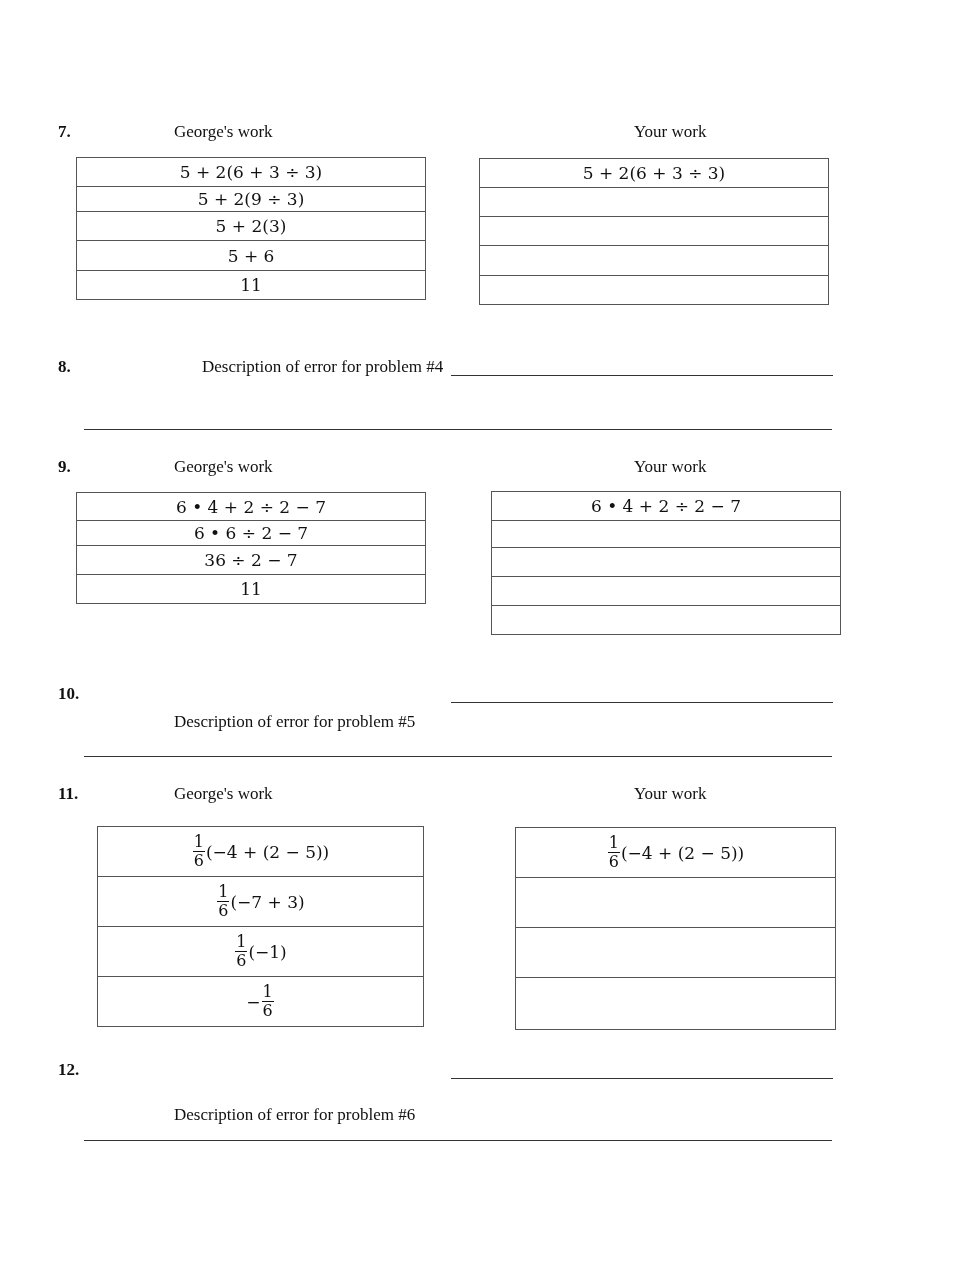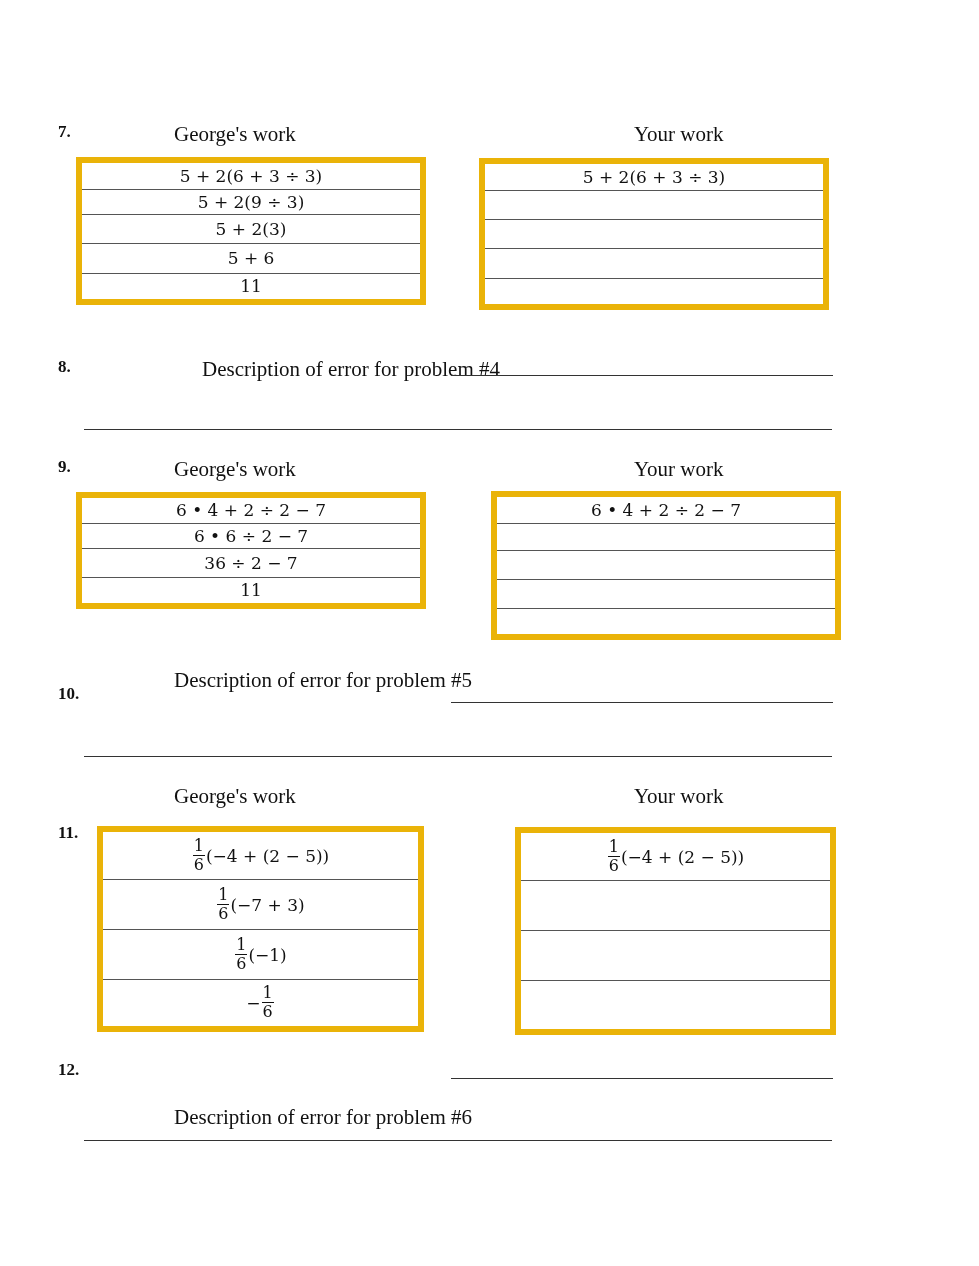--- a/index.html
+++ b/index.html
@@ -1,21 +1,21 @@
 <!DOCTYPE html>
 <html><head>
 <meta charset="utf-8">
 <style>
   html, body { margin: 0; padding: 0; background: #ffffff; }
   body { width: 979px; height: 1266px; position: relative; overflow: hidden;
          font-family: "Liberation Serif", "DejaVu Serif", serif; color: #111; }
   .abs { position: absolute; }
   .num { font-weight: bold; font-size: 17px; }
-  .label { font-size: 21px; }
-  .grid { position: absolute; border-collapse: collapse; border: 6px solid #eab308; }
+  .label { font-size: 17px; }
+  .grid { position: absolute; border-collapse: collapse; border: 1px solid #eab308; }
   .grid td { border: 1px solid #555; text-align: center; vertical-align: middle; padding: 0;
              font-family: "DejaVu Serif", "Liberation Serif", serif; font-size: 17px; }
   .desc-line { position: absolute; height: 0; border-bottom: 1px solid #333; }
   .frac { display: inline-flex; flex-direction: column; align-items: center; vertical-align: middle;
           line-height: 1; font-size: 16px; margin: 0 1px; }
   .frac .n { padding: 0 1px 1px; border-bottom: 1px solid #111; }
   .frac .d { padding-top: 1px; }
   .expr { vertical-align: middle; }
 </style>
 </head>
@@ -101,25 +101,25 @@
   <tr style="height:29px">
         <td></td>
       </tr>
   <tr style="height:29px">
         <td></td>
       </tr>
 </tbody>
   </table>
 
 <div class="abs num" style="left:58px; top:684px;font-family:Liberation Serif, serif;">10.</div>
-<div class="abs label" style="left:174px; top:668px;">Description of error for problem #5</div>
+<div class="abs label" style="left:174px; top:712px;">Description of error for problem #5</div>
 <div class="desc-line" style="left:451px; top:702px; width:382px;"></div>
 <div class="desc-line" style="left:84px; top:756px; width:748px;"></div>
 
-<div class="abs num" style="left:58px; top:784px;margin-top:39px;">11.</div>
+<div class="abs num" style="left:58px; top:784px;">11.</div>
 <div class="abs label" style="left:174px; top:784px;">George's work</div>
 <div class="abs label" style="left:634px; top:784px;">Your work</div>
 <table class="grid" style="left:97px; top:826px; width:327px;">
   <tbody>
       <tr style="height:50px">
         <td>
     <span class="expr"></span><span class="frac">
             <span class="n">1</span>
             <span class="d">6</span>
           </span><span class="expr">(−4 + (2 − 5))</span>

